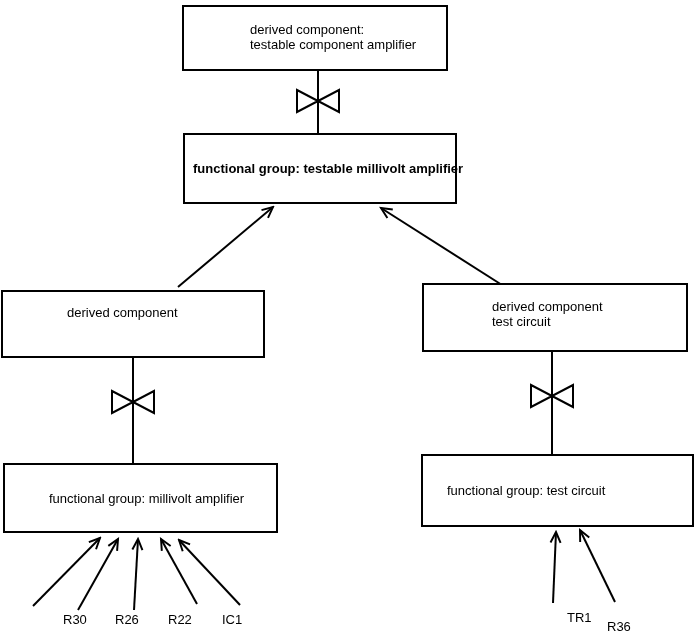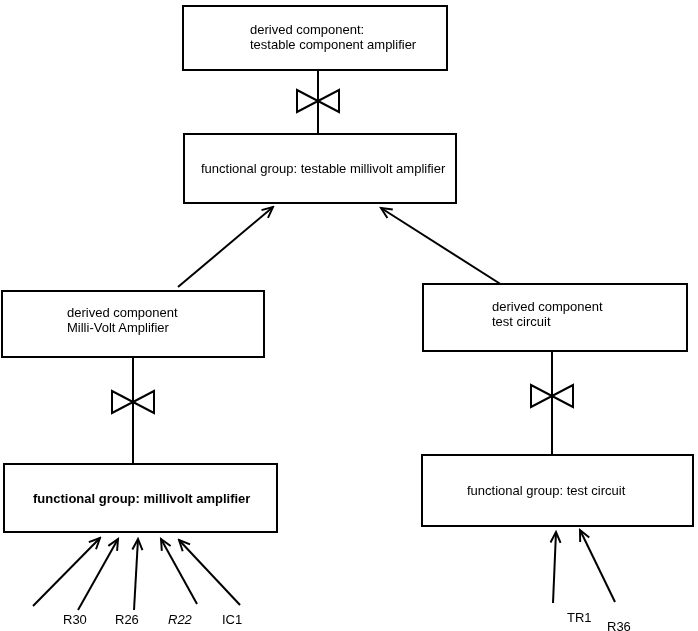--- a/index.html
+++ b/index.html
@@ -73,43 +73,42 @@
 
     <line x1="553" y1="603" x2="556" y2="532" stroke="#000000" stroke-width="2" marker-end="url(#arrowhead)"></line>
     <line x1="615" y1="602" x2="580" y2="530" stroke="#000000" stroke-width="2" marker-end="url(#arrowhead)"></line>
   </svg>
 
   <div class="node" style="left:182px; top:5px; width:266px; height:66px; padding:15px 4px 0 66px;">
     <div class="txt">derived component:</div>
     <div class="txt">testable component amplifier</div>
   </div>
 
-  <div class="node v-center" style="left:183px; top:133px; width:274px; height:71px; padding-left:16px;">
+  <div class="node v-center" style="left:183px; top:133px; width:274px; height:71px; padding-left:8px;font-weight:bold;">
     <div class="txt">functional group: testable millivolt amplifier</div>
   </div>
 
   <div class="node" style="left:1px; top:290px; width:264px; height:68px; padding:13px 4px 0 64px;">
     <div class="txt">derived component</div>
-    <div class="txt">Milli-Volt Amplifier</div>
   </div>
 
-  <div class="node v-center" style="left:3px; top:463px; width:275px; height:70px; padding-left:28px;font-weight:bold;">
+  <div class="node v-center" style="left:3px; top:463px; width:275px; height:70px; padding-left:44px;">
     <div class="txt">functional group: millivolt amplifier</div>
   </div>
 
   <div class="node" style="left:422px; top:283px; width:266px; height:69px; padding:14px 4px 0 68px;">
     <div class="txt">derived component</div>
     <div class="txt">test circuit</div>
   </div>
 
-  <div class="node v-center" style="left:421px; top:454px; width:273px; height:73px; padding-left:44px;">
+  <div class="node v-center" style="left:421px; top:454px; width:273px; height:73px; padding-left:24px;">
     <div class="txt">functional group: test circuit</div>
   </div>
 
   <div class="comp-label" style="left:14px; top:613px;margin-top:24px;">R18</div>
   <div class="comp-label" style="left:63px; top:613px;text-align:right;">R30</div>
   <div class="comp-label" style="left:115px; top:613px;text-align:center;">R26</div>
-  <div class="comp-label" style="left:168px; top:613px;font-style:italic;">R22</div>
+  <div class="comp-label" style="left:168px; top:613px;">R22</div>
   <div class="comp-label" style="left:222px; top:613px;">IC1</div>
   <div class="comp-label" style="left:567px; top:611px;">TR1</div>
   <div class="comp-label" style="left:607px; top:620px;">R36</div>
 
 </div>
 
 </body></html>

